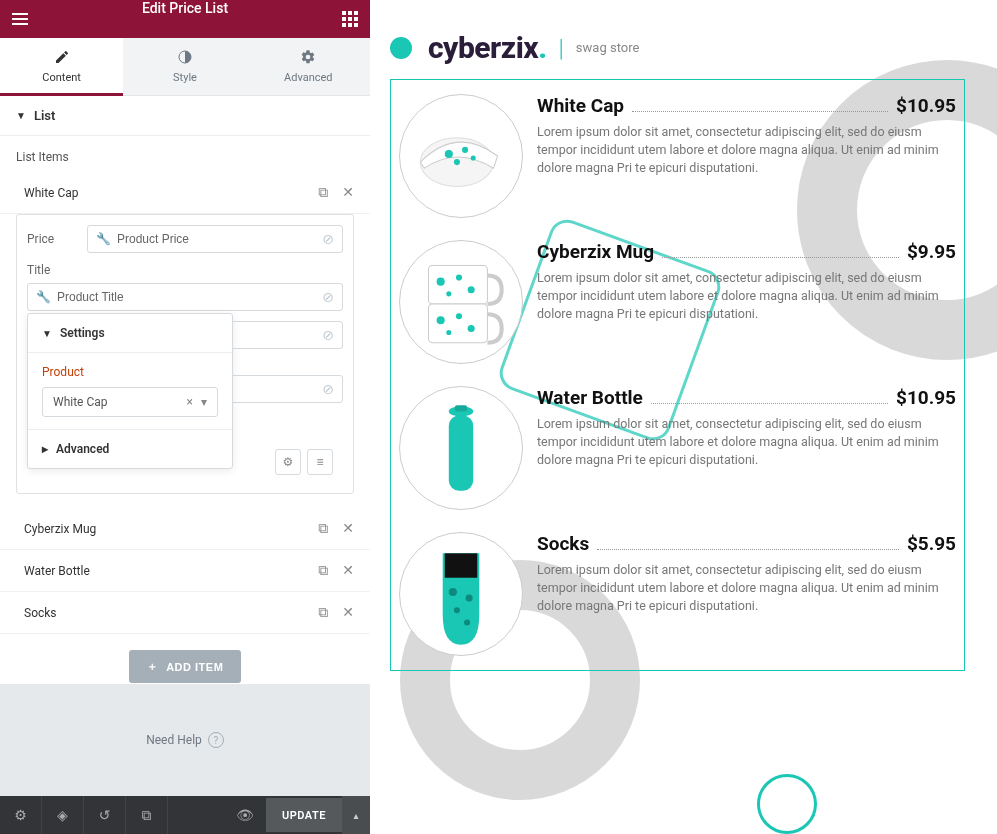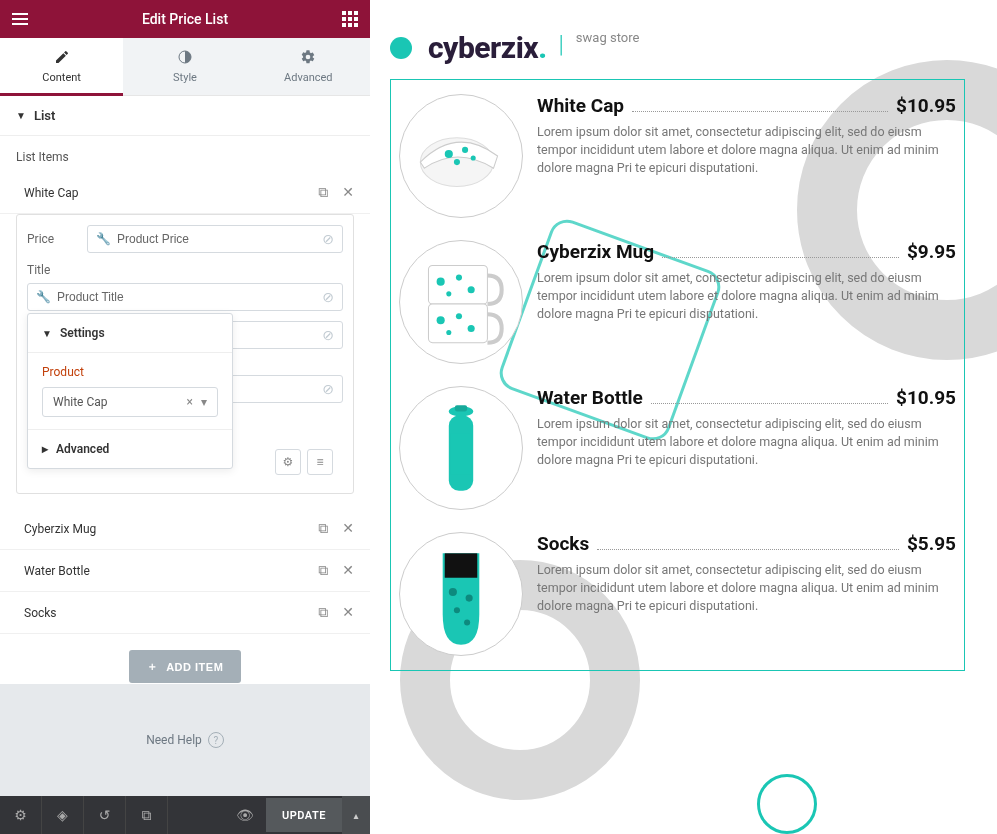--- a/index.html
+++ b/index.html
@@ -1,20 +1,20 @@
 <!DOCTYPE html>
 <html><head>
 <meta charset="utf-8">
 <style>
 * { margin: 0; padding: 0; box-sizing: border-box; }
 body { font-family: -apple-system, BlinkMacSystemFont, "Segoe UI", Roboto, sans-serif; font-size: 13px; color: #333; background: #fff; width: 997px; height: 834px; overflow: hidden; display: flex; }
 
 
 .editor-panel { width: 370px; height: 834px; display: flex; flex-direction: column; background: #fff; }
-.editor-header { background: #8e1339; color: #fff; height: 38px; display: flex; align-items: center; justify-content: center; position: relative; }
+.editor-header { background: #8e1339; color: #fff; height: 38px; display: flex; align-items: flex-start; justify-content: center; position: relative; }
 .editor-header .hamburger { position: absolute; left: 12px; top: 50%; transform: translateY(-50%); width: 16px; cursor: pointer; }
 .editor-header .hamburger div { height: 2px; background: #fff; margin: 3px 0; }
 .editor-header .grid-icon { position: absolute; right: 12px; top: 50%; transform: translateY(-50%); display: grid; grid-template-columns: repeat(3,4px); grid-gap: 2px; cursor: pointer; }
 .editor-header .grid-icon span { width: 4px; height: 4px; background: #fff; }
 .editor-title { font-size: 14px; font-weight: 500; }
 
 .tabs { display: flex; height: 58px; background: #fff; border-bottom: 1px solid #e6e6e6; }
 .tab { flex: 1; display: flex; flex-direction: column; align-items: center; justify-content: center; gap: 6px; cursor: pointer; color: #6d7882; font-size: 11px; }
 .tab.active { background: #fff; color: #333; position: relative; border-radius: 20px; }
 .tab.active::after { content: ''; position: absolute; bottom: -1px; left: 0; right: 0; height: 3px; background: #8e1339; }
@@ -78,21 +78,21 @@
 
 .collapse-handle { position: absolute; left: 370px; top: 400px; width: 12px; height: 44px; background: #d5dadf; border-radius: 0 3px 3px 0; display: flex; align-items: center; justify-content: center; color: #888; font-size: 10px; cursor: pointer; }
 
 
 .preview { flex: 1; background: #fff; padding: 30px 0 0 20px; position: relative; overflow: hidden; }
 .bg-ring1 { position: absolute; top: 60px; right: -100px; width: 300px; height: 300px; border: 60px solid #d9d9d9; border-radius: 50%; z-index: 0; }
 .bg-ring2 { position: absolute; top: 560px; left: 30px; width: 240px; height: 240px; border: 50px solid #d9d9d9; border-radius: 50%; z-index: 0; }
 .bg-square { position: absolute; top: 240px; left: 150px; width: 180px; height: 180px; border: 3px solid #1ac6b4; transform: rotate(20deg); border-radius: 18px; z-index: 0; opacity: .7; }
 .bg-circle-sm2 { position: absolute; bottom: 0; right: 180px; width: 60px; height: 60px; border: 3px solid #1ac6b4; border-radius: 50%; z-index: 0; }
 
-.brand { display: flex; align-items: flex-start; gap: 12px; position: relative; z-index: 2; }
+.brand { display: flex; align-items: center; gap: 12px; position: relative; z-index: 2; }
 .brand-logo { width: 22px; height: 22px; border-radius: 50%; background: #1ac6b4; margin-right: 4px; align-self: center; }
 .brand-name { font-size: 30px; font-weight: 800; color: #2a1e3a; letter-spacing: -.5px; }
 .brand-dot { color: #1ac6b4; }
 .brand-divider { color: #1ac6b4; font-size: 24px; font-weight: 300; }
 .brand-sub { font-size: 13px; color: #888; }
 
 .heading { margin-top: 16px; position: relative; z-index: 2; }
 .heading h1 { font-size: 72px; line-height: .92; font-weight: 900; letter-spacing: -2px; font-family: Arial Black, Arial, sans-serif; }
 .heading .line1 { color: #1ac6b4; }
 .heading .line2 { color: #111; }

